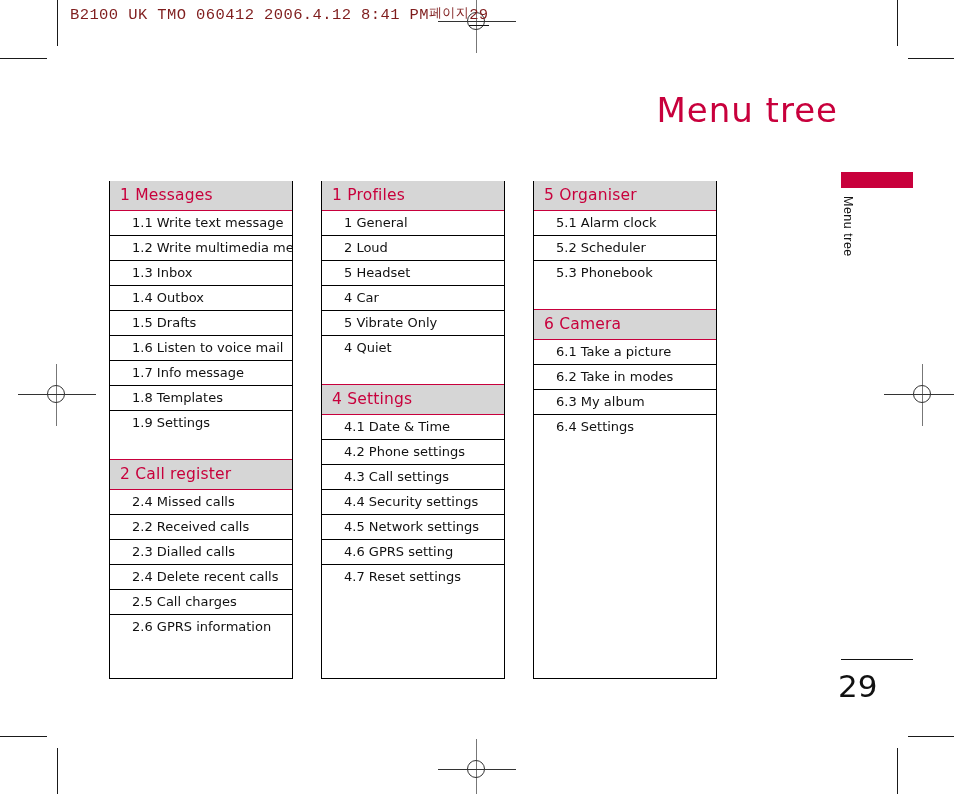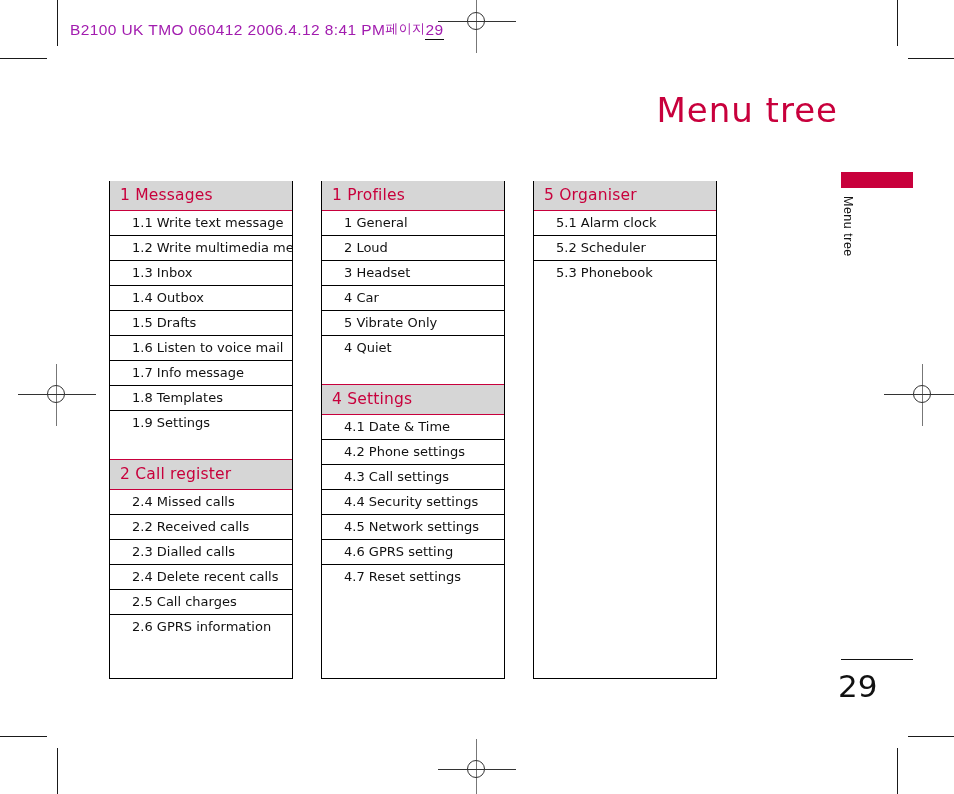--- a/index.html
+++ b/index.html
@@ -44,26 +44,26 @@
     position: absolute;
     left: -22px; top: 16px;
     width: 78px; height: 1px;
     background: #333;
   }
 
   
   .slug {
     position: absolute;
     left: 70px;
-    top: 20px;
+    top: 4px;
     font-size: 15.5px;
     letter-spacing: 0.4px;
-    color: #a21caf;
+    color: #7f1d1d;
     white-space: nowrap;
-    font-family: Liberation Sans, sans-serif;
+    font-family: Liberation Mono, monospace;
   }
   .slug .kr { font-size: 13px; vertical-align: 2px; }
   .slug .pg {
     border-bottom: 1px solid #111;
     padding-bottom: 1px;
   }
 
   
   .page-title {
     position: absolute;
@@ -242,21 +242,21 @@
         <div class="item">2.5 Call charges</div>
         <div class="item last">2.6 GPRS information</div>
       </div>
       <div class="col-filler"></div>
     </div>
     <div class="col">
       <div class="grp">
         <div class="grp-header">1 Profiles</div>
         <div class="item">1 General</div>
         <div class="item">2 Loud</div>
-        <div class="item">3 Headset</div>
+        <div class="item">5 Headset</div>
         <div class="item">4 Car</div>
         <div class="item">5 Vibrate Only</div>
         <div class="item last">4 Quiet</div>
       </div>
       <div class="gap"></div>
       <div class="grp">
         <div class="grp-header">4 Settings</div>
         <div class="item">4.1 Date &amp; Time</div>
         <div class="item">4.2 Phone settings</div>
         <div class="item">4.3 Call settings</div>
@@ -268,18 +268,25 @@
       <div class="col-filler"></div>
     </div>
     <div class="col">
       <div class="grp">
         <div class="grp-header">5 Organiser</div>
         <div class="item">5.1 Alarm clock</div>
         <div class="item">5.2 Scheduler</div>
         <div class="item last">5.3 Phonebook</div>
       </div>
       <div class="gap"></div>
+      <div class="grp">
+        <div class="grp-header">6 Camera</div>
+        <div class="item">6.1 Take a picture</div>
+        <div class="item">6.2 Take in modes</div>
+        <div class="item">6.3 My album</div>
+        <div class="item last">6.4 Settings</div>
+      </div>
       <div class="col-filler"></div>
     </div>
   </div>
 
 <div class="folio-rule"></div>
 <div class="folio">29</div>
 
 </body></html>

